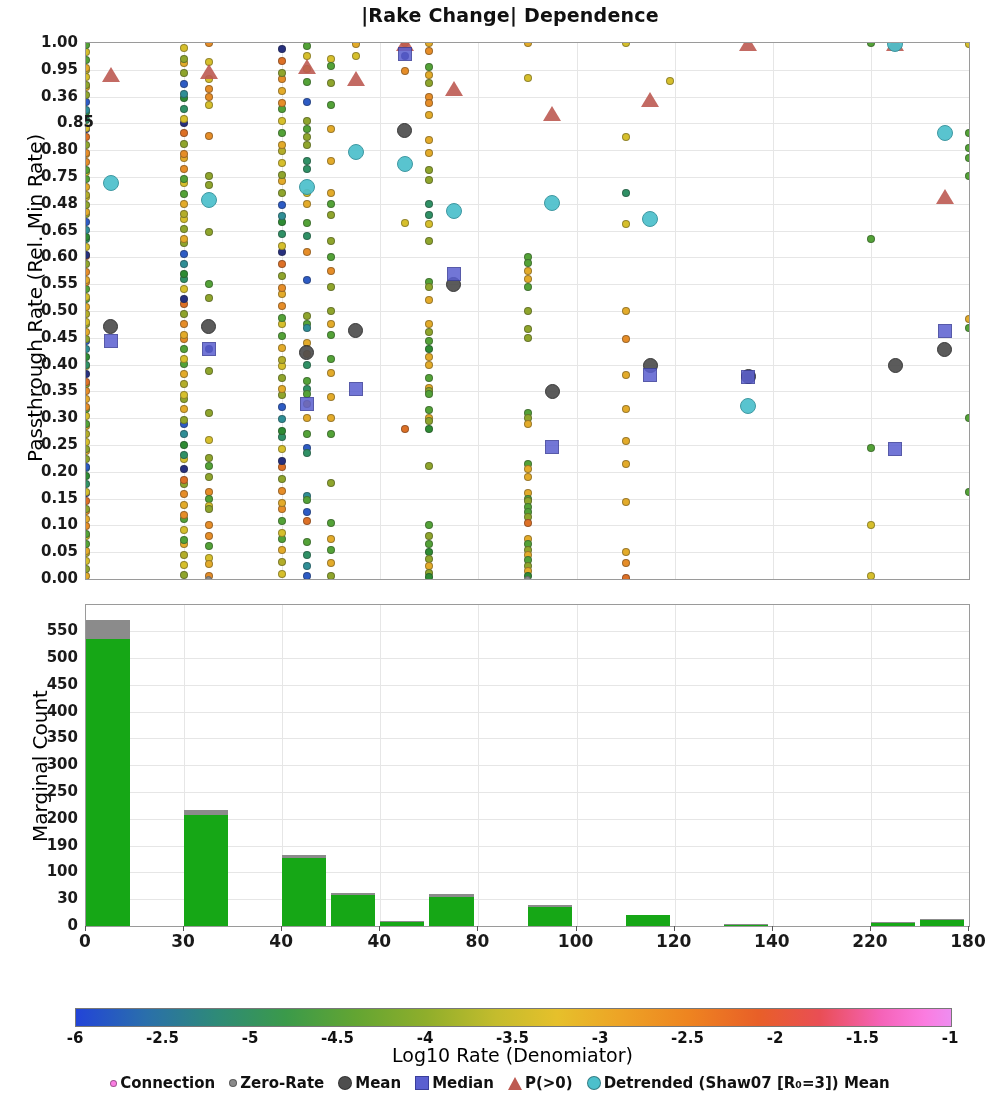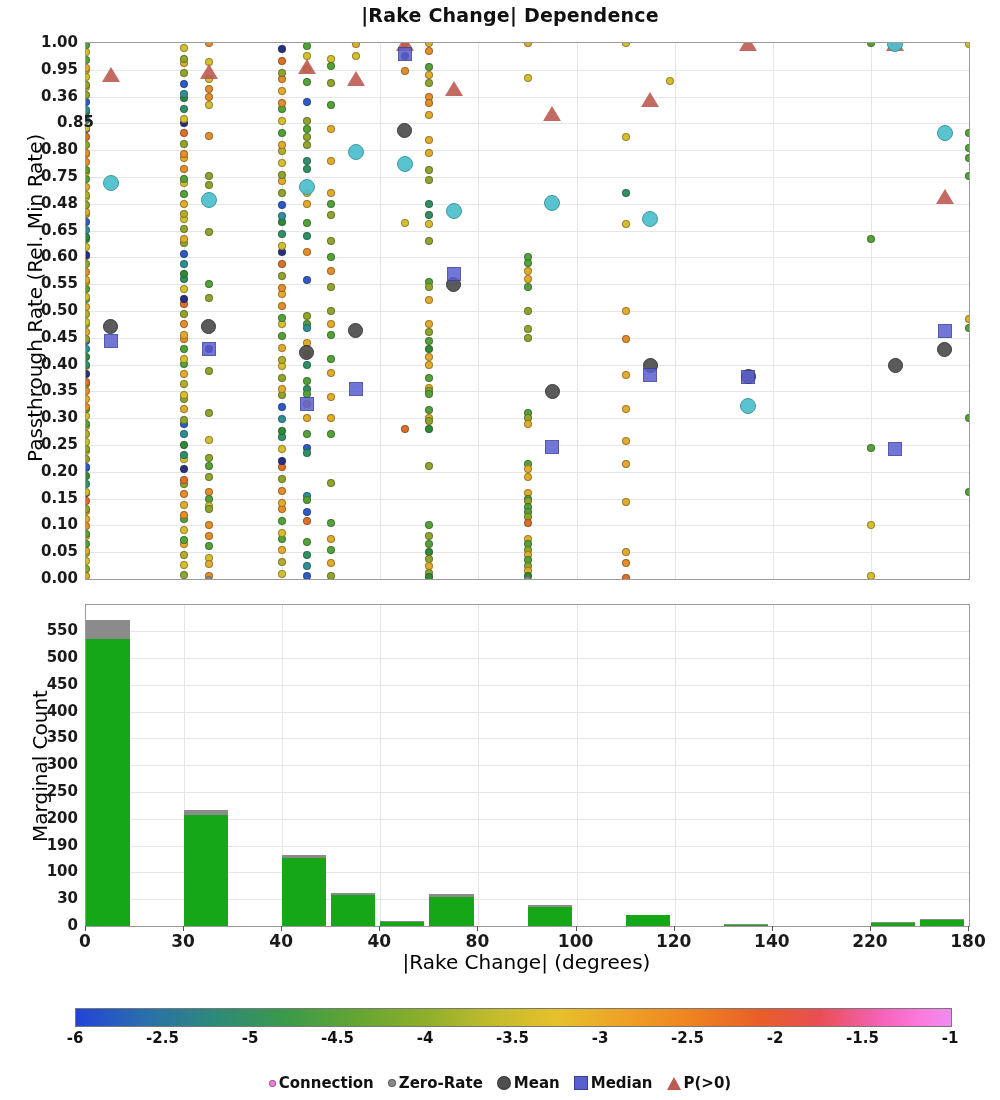--- a/index.html
+++ b/index.html
@@ -637,36 +637,36 @@
       <div class="tickmark" style="left: 575.6px; top: 926px; width: 1px; height: 5px;"></div>
       <div class="xtick" style="left: 673.7px; top: 931px;">120</div>
       <div class="tickmark" style="left: 673.7px; top: 926px; width: 1px; height: 5px;"></div>
       <div class="xtick" style="left: 771.8px; top: 931px;">140</div>
       <div class="tickmark" style="left: 771.8px; top: 926px; width: 1px; height: 5px;"></div>
       <div class="xtick" style="left: 869.9px; top: 931px;">220</div>
       <div class="tickmark" style="left: 869.9px; top: 926px; width: 1px; height: 5px;"></div>
       <div class="xtick" style="left: 968px; top: 931px;">180</div>
       <div class="tickmark" style="left: 968px; top: 926px; width: 1px; height: 5px;"></div>
     </div>
-  <div class="xlabel">|Rake Change| (degrees)</div>
 
   <div class="cbar" id="cbar" style="background: linear-gradient(to right, rgb(34, 68, 216) 0%, rgb(42, 111, 171) 8%, rgb(46, 138, 120) 16%, rgb(59, 154, 74) 24%, rgb(99, 165, 50) 32%, rgb(143, 174, 43) 40%, rgb(196, 188, 45) 48%, rgb(230, 192, 43) 55%, rgb(237, 164, 38) 62%, rgb(238, 132, 32) 70%, rgb(232, 95, 40) 78%, rgb(233, 78, 85) 85%, rgb(245, 99, 184) 92%, rgb(251, 124, 224) 97%, rgb(238, 141, 240) 100%);"></div>
   <div id="cbTicks">
       <div class="cbtick" style="left: 75px;">-6</div>
       <div class="cbtick" style="left: 162.5px;">-2.5</div>
       <div class="cbtick" style="left: 250px;">-5</div>
       <div class="cbtick" style="left: 337.5px;">-4.5</div>
       <div class="cbtick" style="left: 425px;">-4</div>
       <div class="cbtick" style="left: 512.5px;">-3.5</div>
       <div class="cbtick" style="left: 600px;">-3</div>
       <div class="cbtick" style="left: 687.5px;">-2.5</div>
       <div class="cbtick" style="left: 775px;">-2</div>
       <div class="cbtick" style="left: 862.5px;">-1.5</div>
       <div class="cbtick" style="left: 950px;">-1</div>
     </div>
+  <div class="cblabel">Log10 Rate (Denomiator)</div>
 
   <div class="legend-row" id="legendRow">
       <span class="legend-item">
         <span style="width: 7px; height: 7px; border-radius: 50%; background: rgb(250, 125, 226); border: 1px solid rgba(0, 0, 0, 0.35); box-sizing: border-box; display: inline-block;"></span>
         <span>Connection</span>
       </span>
       <span class="legend-item">
         <span style="width: 8px; height: 8px; border-radius: 50%; background: rgb(138, 138, 138); border: 1px solid rgba(0, 0, 0, 0.35); box-sizing: border-box; display: inline-block;"></span>
         <span>Zero-Rate</span>
       </span>
@@ -675,14 +675,18 @@
         <span>Mean</span>
       </span>
       <span class="legend-item">
         <span style="width: 12px; height: 12px; background: rgb(90, 95, 208); border: 1px solid rgb(58, 62, 155); display: inline-block;"></span>
         <span>Median</span>
       </span>
       <span class="legend-item">
         <span style="width: 0px; height: 0px; border-left: 7px solid transparent; border-right: 7px solid transparent; border-bottom: 13px solid rgb(189, 90, 82); display: inline-block;"></span>
         <span>P(&gt;0)</span>
       </span>
+      <span class="legend-item">
+        <span style="width: 14px; height: 14px; border-radius: 50%; background: rgb(76, 192, 204); border: 1px solid rgba(0, 0, 0, 0.35); box-sizing: border-box; display: inline-block;"></span>
+        <span>Detrended (Shaw07 [R₀=3]) Mean</span>
+      </span>
     </div>
 </div>
 
 </body></html>

